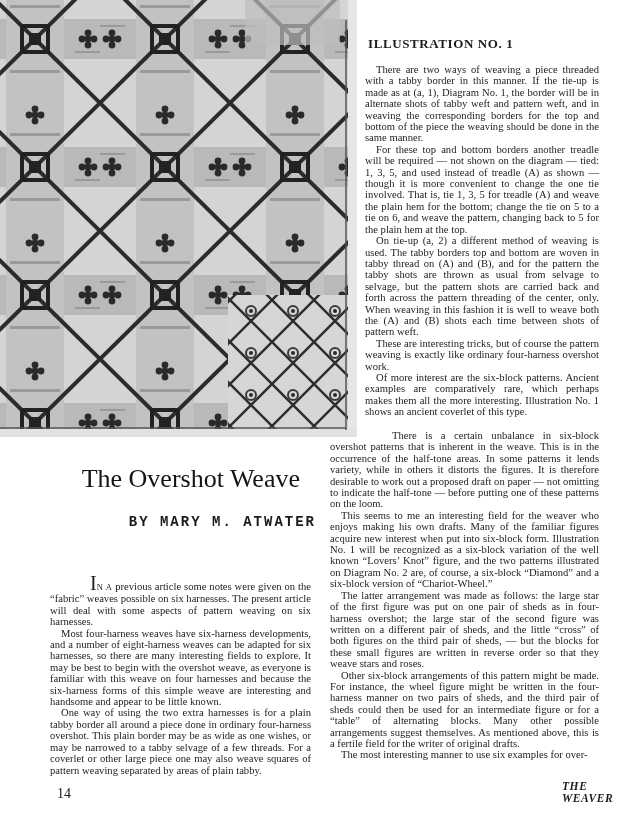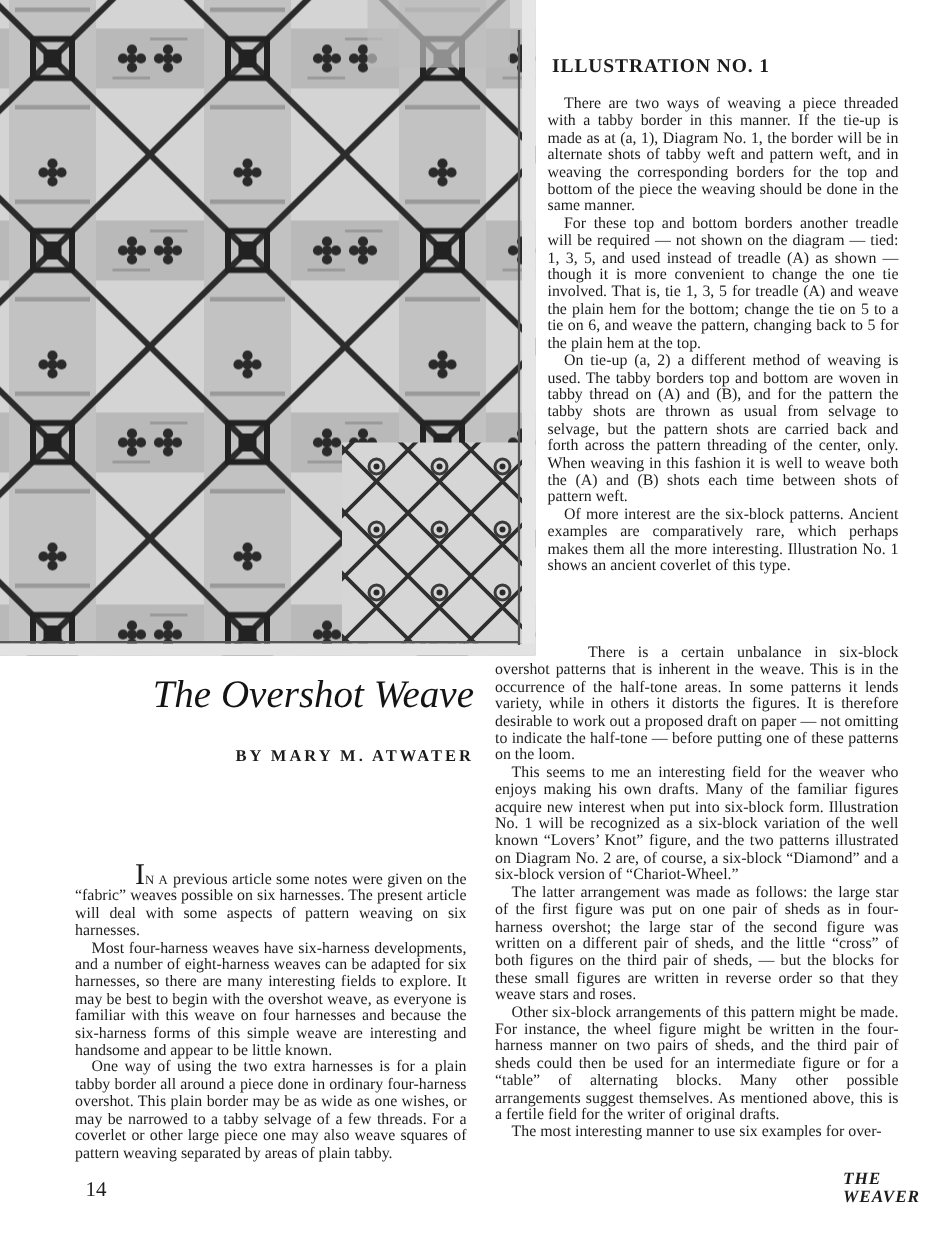--- a/index.html
+++ b/index.html
@@ -11,23 +11,23 @@
 
     .right-col { position: absolute; left: 365px; top: 36px; width: 234px; }
     .illus-label { font-size: 13px; font-weight: bold; letter-spacing: 0.6px; margin: 0 0 12px 3px; }
     .para { font-size: 10.6px; line-height: 11.4px; text-align: justify; margin: 0; text-indent: 11px; }
 
     .bottom-right { position: absolute; left: 330px; top: 430px; width: 269px; }
     .bottom-right .para { text-indent: 11px; }
     .bottom-right .para.first { text-indent: 62px; }
 
     .title-block { position: absolute; left: 0; top: 450px; width: 316px; text-align: right; }
-    .title-line { font-style: italic; font-size: 26px; line-height: 26px; margin: 0; color: #141414; }
+    .title-line { font-size: 26px; line-height: 26px; margin: 16px; color: #141414; }
     .title-line.l1 { margin-bottom: 21px; }
-    .byline { font-size: 11px; letter-spacing: 2px; margin-top: 22px; font-weight: bold; }
+    .byline { font-size: 14px; letter-spacing: 2px; margin-top: 22px; font-weight: bold; font-family: Liberation Mono, monospace; }
 
     .left-text { position: absolute; left: 50px; top: 578px; width: 261px; }
     .drop { font-size: 20px; line-height: 10px; }
     .smallcaps { font-size: 8.5px; letter-spacing: 0.5px; }
     .para.lead { text-indent: 40px; }
 
     .page-num { position: absolute; left: 57px; top: 786px; font-size: 14px; }
     .footer-title { position: absolute; left: 520px; top: 780px; font-style: italic; font-weight: bold;
                     font-size: 11.5px; letter-spacing: 0.6px; margin-left: 42px; }
   </style>
@@ -87,20 +87,21 @@
     <line x1="346" y1="20" x2="346" y2="430" stroke="#555" stroke-width="1.5"></line>
     <line x1="0" y1="428" x2="346" y2="428" stroke="#555" stroke-width="1.5"></line>
   </svg>
 </div>
 
 <div class="right-col">
   <div class="illus-label">ILLUSTRATION NO. 1</div>
   <p class="para">There are two ways of weaving a piece threaded with a tabby border in this manner. If the tie-up is made as at (a, 1), Diagram No. 1, the border will be in alternate shots of tabby weft and pattern weft, and in weaving the corresponding borders for the top and bottom of the piece the weaving should be done in the same manner.</p>
   <p class="para">For these top and bottom borders another treadle will be required — not shown on the diagram — tied: 1, 3, 5, and used instead of treadle (A) as shown — though it is more convenient to change the one tie involved. That is, tie 1, 3, 5 for treadle (A) and weave the plain hem for the bottom; change the tie on 5 to a tie on 6, and weave the pattern, changing back to 5 for the plain hem at the top.</p>
   <p class="para">On tie-up (a, 2) a different method of weaving is used. The tabby borders top and bottom are woven in tabby thread on (A) and (B), and for the pattern the tabby shots are thrown as usual from selvage to selvage, but the pattern shots are carried back and forth across the pattern threading of the center, only. When weaving in this fashion it is well to weave both the (A) and (B) shots each time between shots of pattern weft.</p>
+  <p class="para">These are interesting tricks, but of course the pattern weaving is exactly like ordinary four-harness overshot work.</p>
   <p class="para">Of more interest are the six-block patterns. Ancient examples are comparatively rare, which perhaps makes them all the more interesting. Illustration No. 1 shows an ancient coverlet of this type.</p>
 </div>
 
 <div class="title-block">
   <p class="title-line l1">The Overshot Weave</p>
   <div class="byline">BY MARY M. ATWATER</div>
 </div>
 
 <div class="bottom-right">
   <p class="para first">There is a certain unbalance in six-block overshot patterns that is inherent in the weave. This is in the occurrence of the half-tone areas. In some patterns it lends variety, while in others it distorts the figures. It is therefore desirable to work out a proposed draft on paper — not omitting to indicate the half-tone — before putting one of these patterns on the loom.</p>

